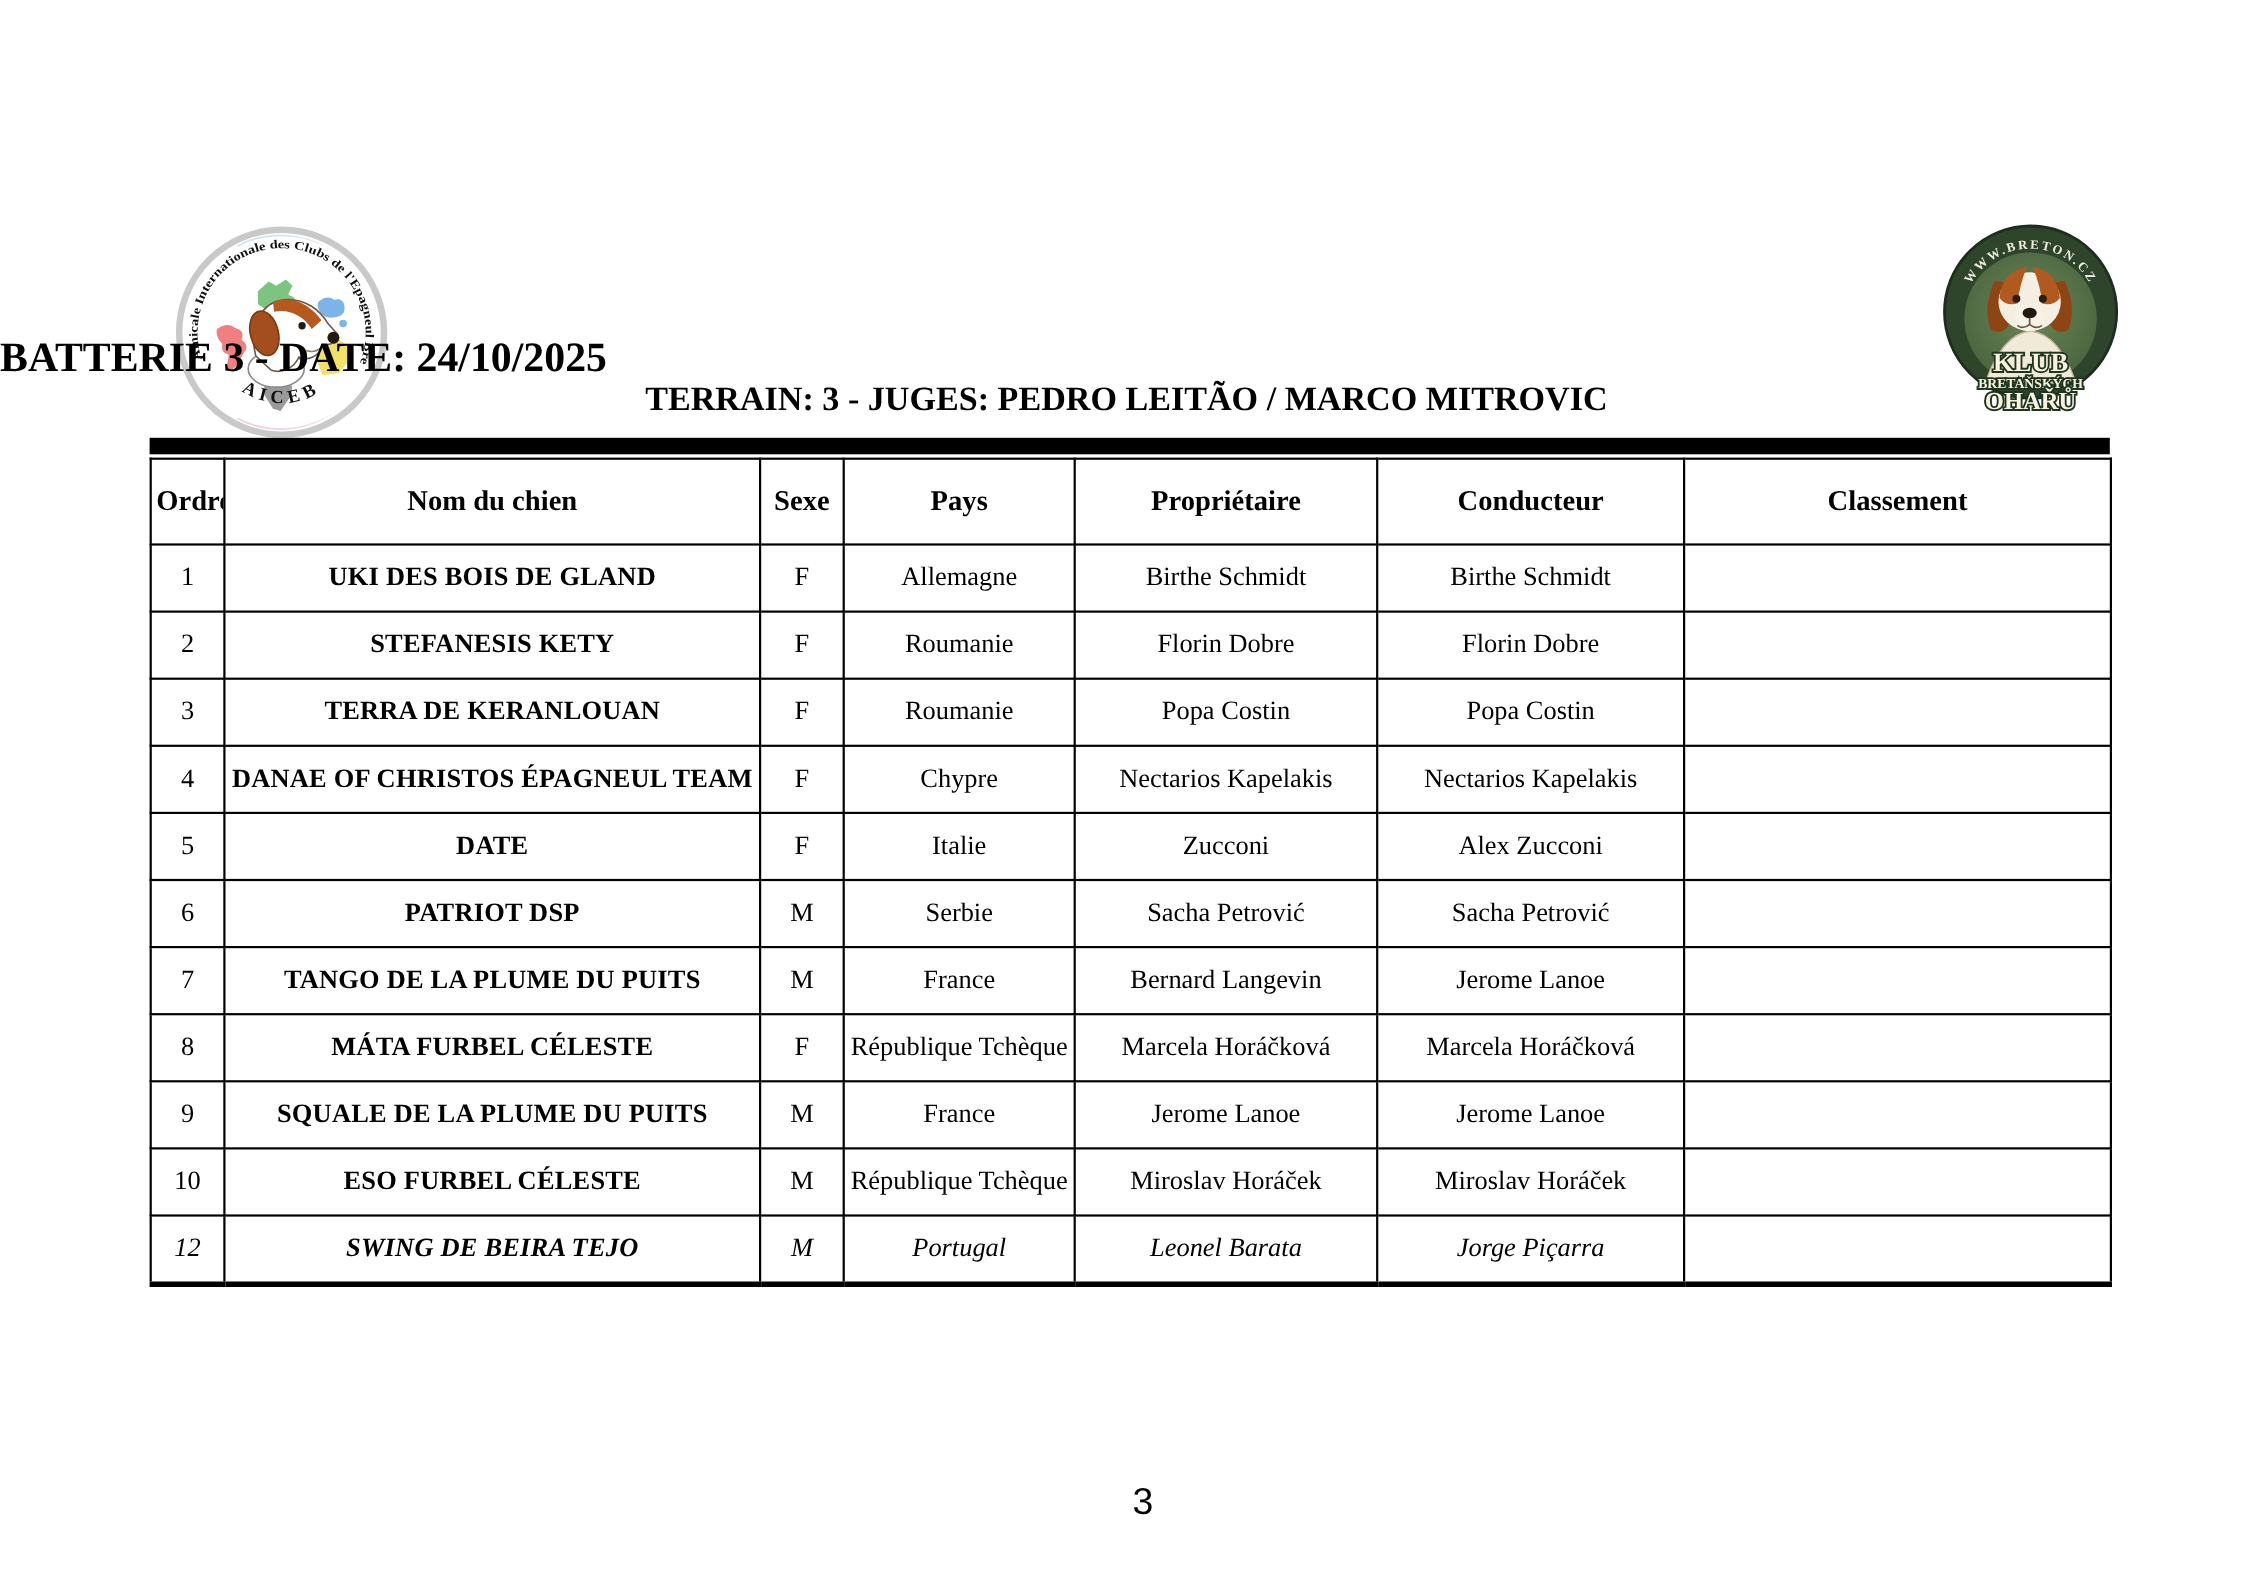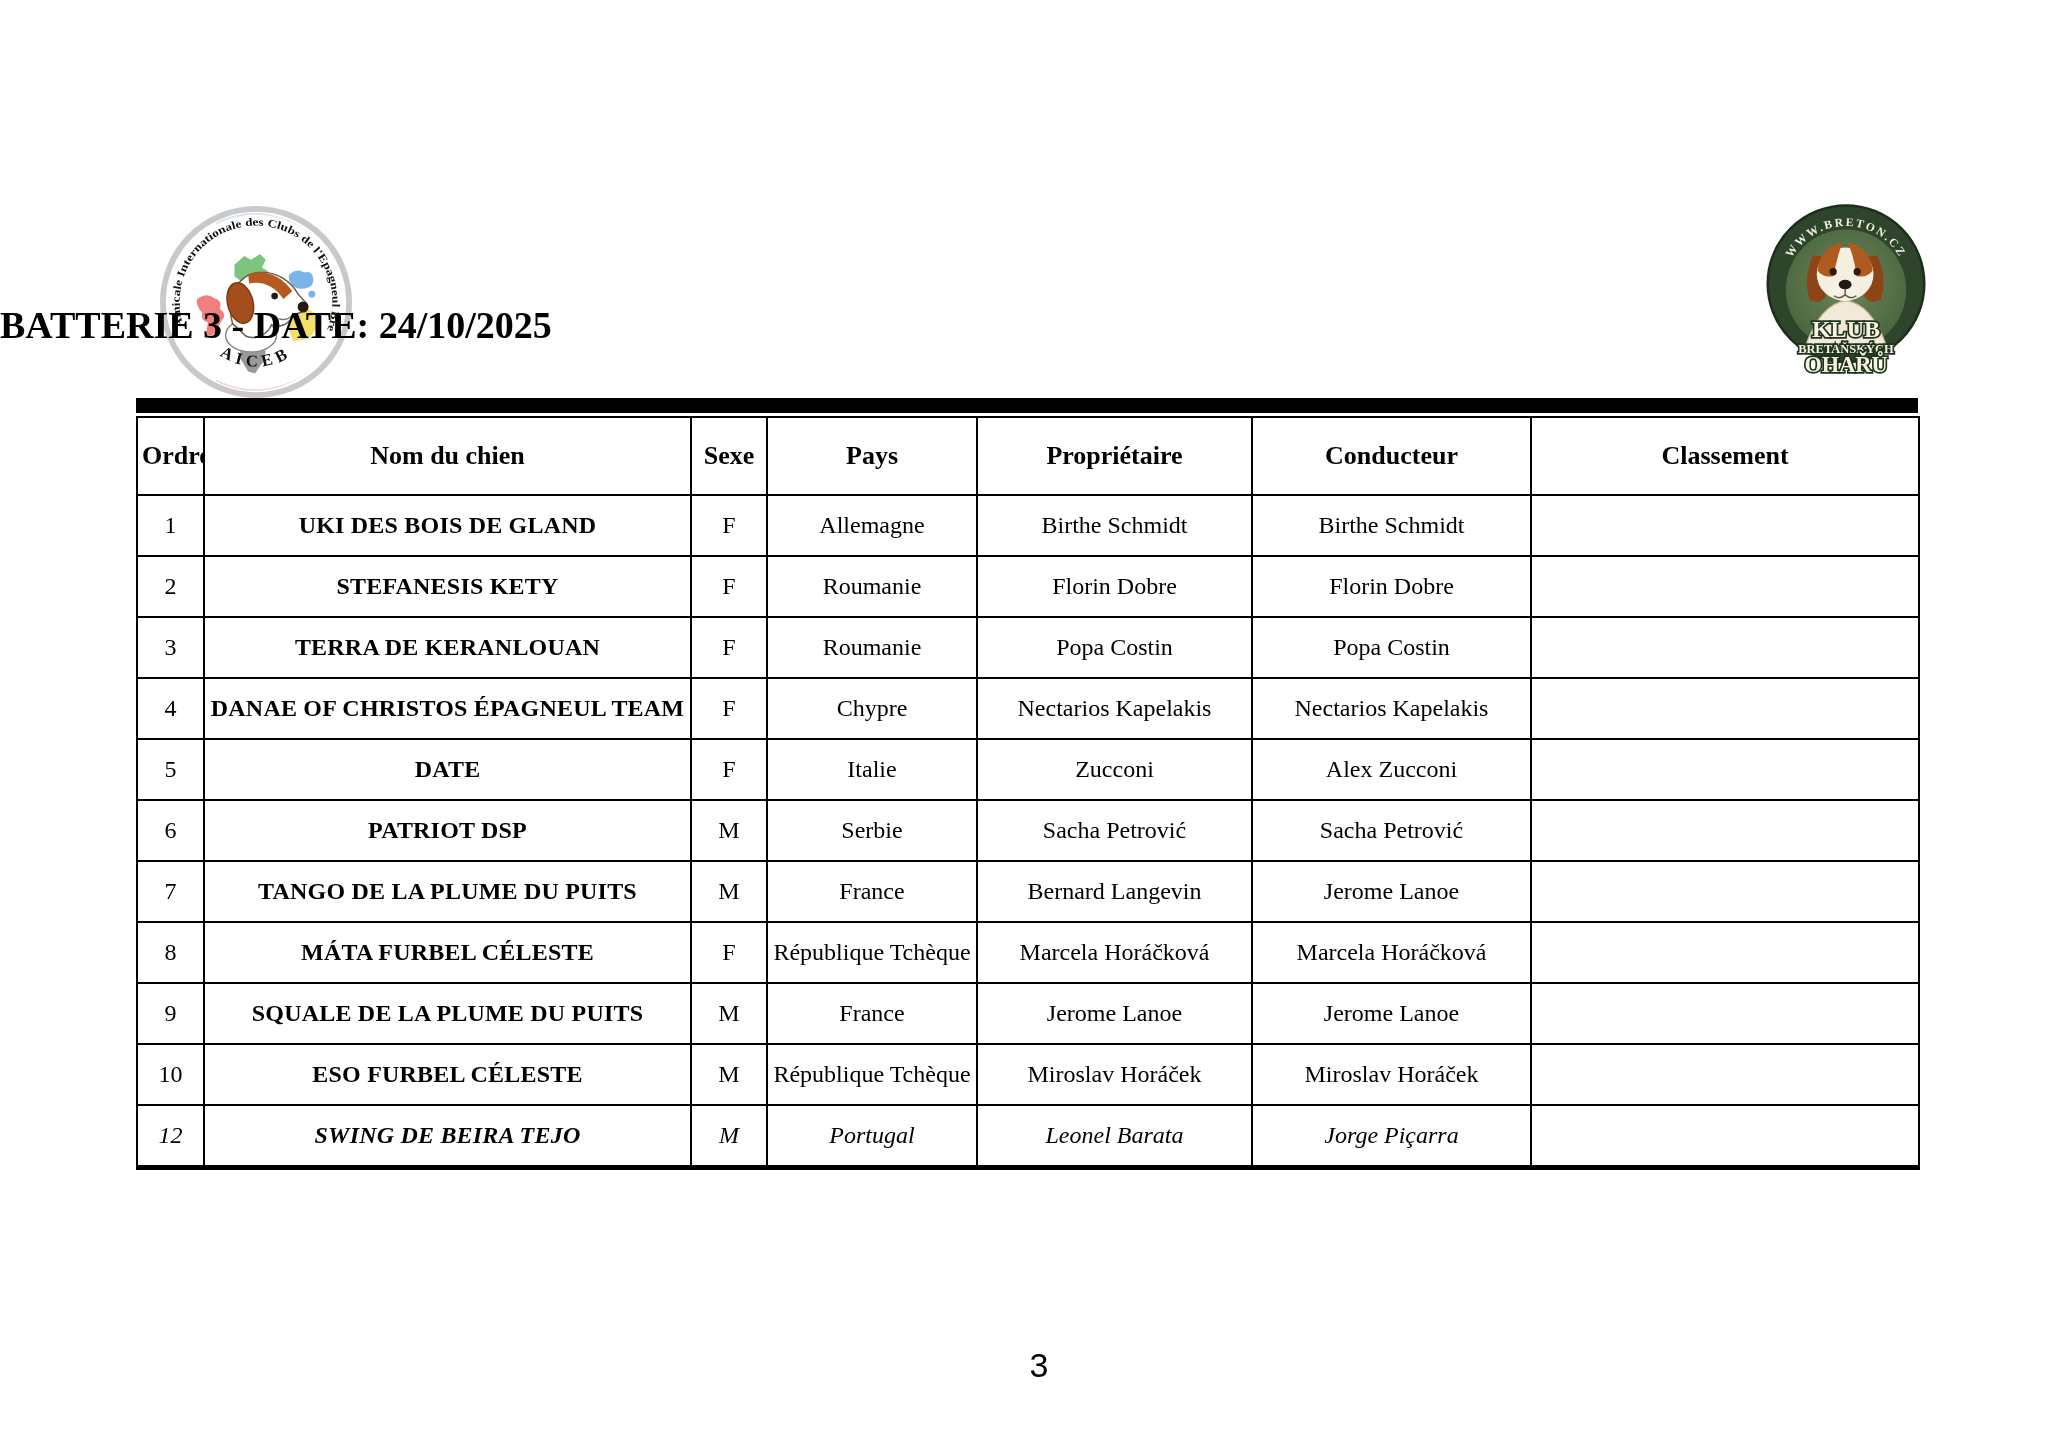--- a/index.html
+++ b/index.html
@@ -141,20 +141,21 @@
       </text>
       <g font-family="'Liberation Serif', serif" text-anchor="middle" fill="#f7f3df" stroke="#203420" stroke-width="4" style="paint-order: stroke;">
         <text x="100" y="157" font-size="28" font-weight="bold">KLUB</text>
         <text x="100" y="175" font-size="14.5" font-weight="bold">BRETAŇSKÝCH</text>
         <text x="100" y="198" font-size="26" font-weight="bold">OHAŘŮ</text>
       </g>
     </svg>
   </div>
 
   <div class="doc-sub1">BATTERIE 3 - DATE: 24/10/2025</div>
+  <div class="doc-sub2">TERRAIN: 3 - JUGES: PEDRO LEITÃO / MARCO MITROVIC</div>
 
   <div class="table-wrap">
     <div class="table-topbar"></div>
     <table class="startlist">
       <colgroup>
         <col style="width:67px">
           <col style="width:487px">
           <col style="width:76px">
         <col style="width:210px">
           <col style="width:275px">

